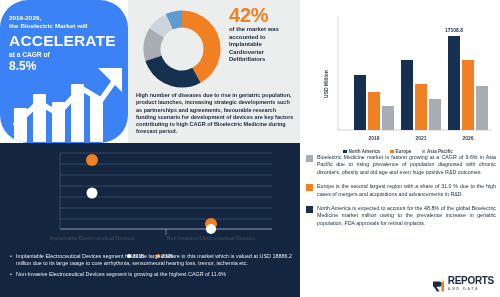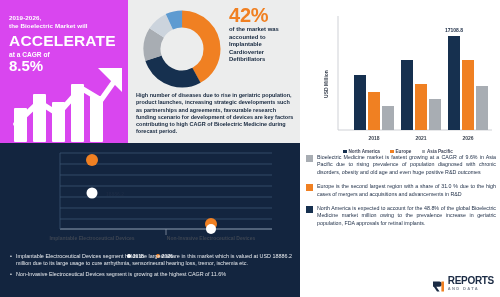--- a/index.html
+++ b/index.html
@@ -1,26 +1,26 @@
 <!DOCTYPE html>
 <html><head>
 <meta charset="utf-8">
 <style>
   html,body{margin:0;padding:0;background:#ffffff;}
   body{width:500px;height:297px;overflow:hidden;font-family:"Liberation Sans",sans-serif;}
   .page{position:relative;width:500px;height:297px;background:#ffffff;}
 
   
-  .orange-panel{position:absolute;left:0;top:0;width:128px;height:143px;background:#d946ef;overflow:hidden;}
+  .orange-panel{position:absolute;left:0;top:0;width:128px;height:143px;background:#3b82f6;overflow:hidden;border-radius:28px;}
   .op-text{position:absolute;left:9px;top:14px;width:112px;color:#ffffff;}
   .op-l1{font-size:6.2px;line-height:8.4px;font-weight:bold;letter-spacing:.1px;}
   .op-l2{font-size:6.2px;line-height:8.4px;font-weight:bold;letter-spacing:.1px;}
   .op-accel{font-size:15.5px;line-height:17px;font-weight:bold;letter-spacing:.2px;margin-top:1px;}
   .op-l4{font-size:6.6px;line-height:9px;font-weight:bold;margin-top:1px;}
-  .op-cagr{font-size:15px;line-height:14px;font-weight:bold;margin-top:0px;}
+  .op-cagr{font-size:12px;line-height:14px;font-weight:bold;margin-top:0px;}
   .arrow-wrap{position:absolute;left:6px;top:62px;width:120px;height:80px;}
 
   
   .grey-panel{position:absolute;left:128px;top:0;width:172px;height:143px;background:#eceded;}
   .donut{position:absolute;left:12px;top:7px;width:84px;height:84px;}
   .pct-block{position:absolute;left:101px;top:6px;width:64px;}
   .pct-num{font-size:20px;font-weight:bold;color:#f08022;line-height:18px;letter-spacing:-.2px;}
   .pct-sub{font-size:5.9px;line-height:7.6px;color:#16283f;font-weight:bold;margin-top:2px;}
   .grey-para{position:absolute;left:8px;top:92px;width:158px;font-size:5.5px;line-height:7.3px;
     color:#16283f;font-weight:bold;text-align:left;}

